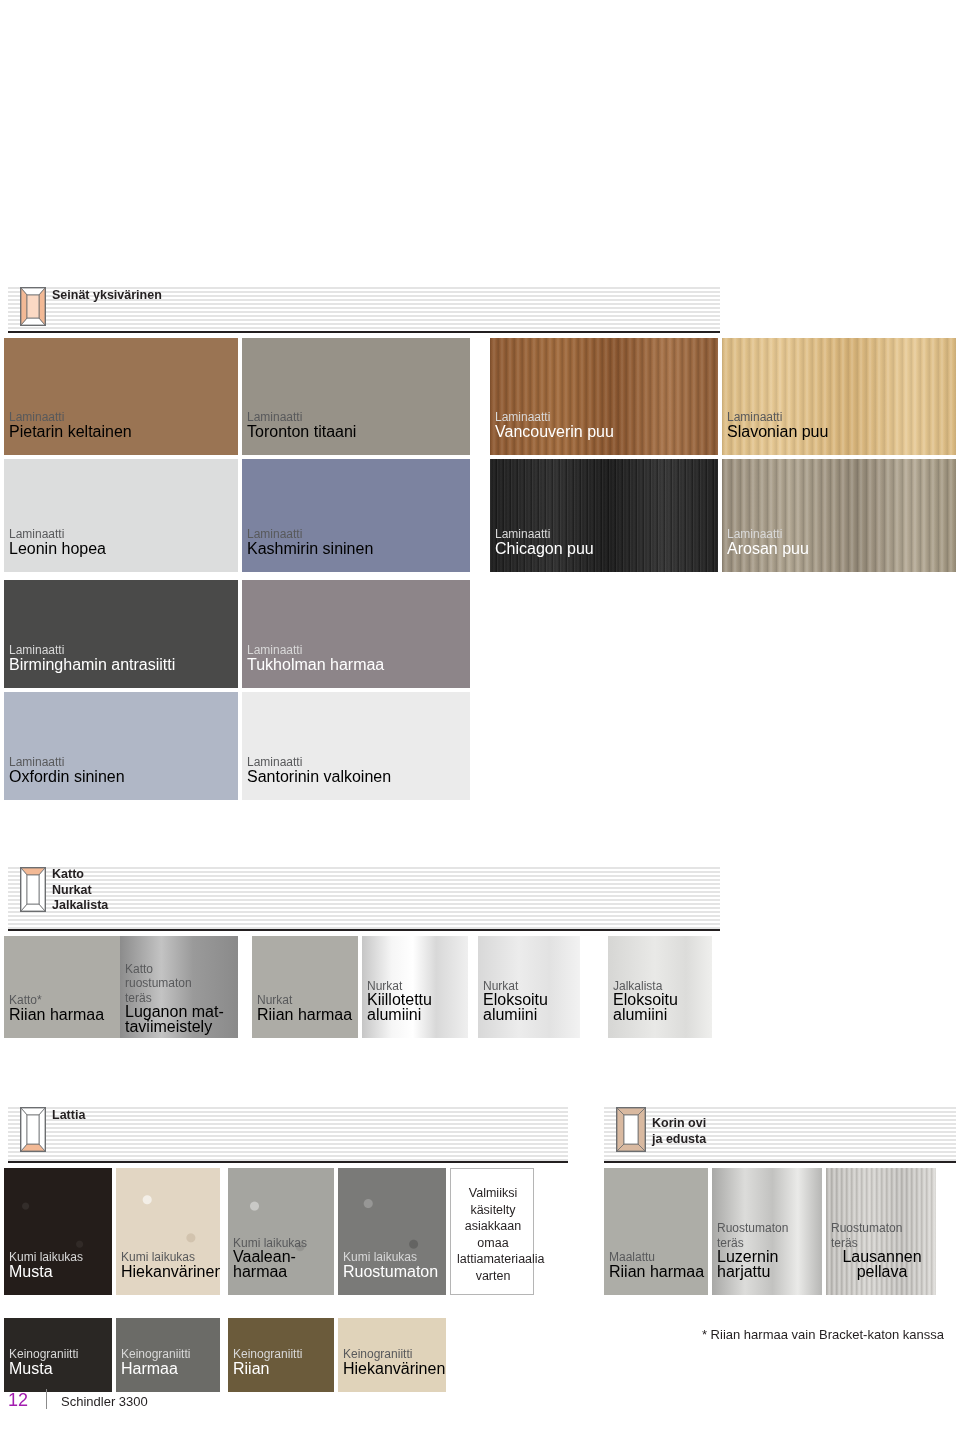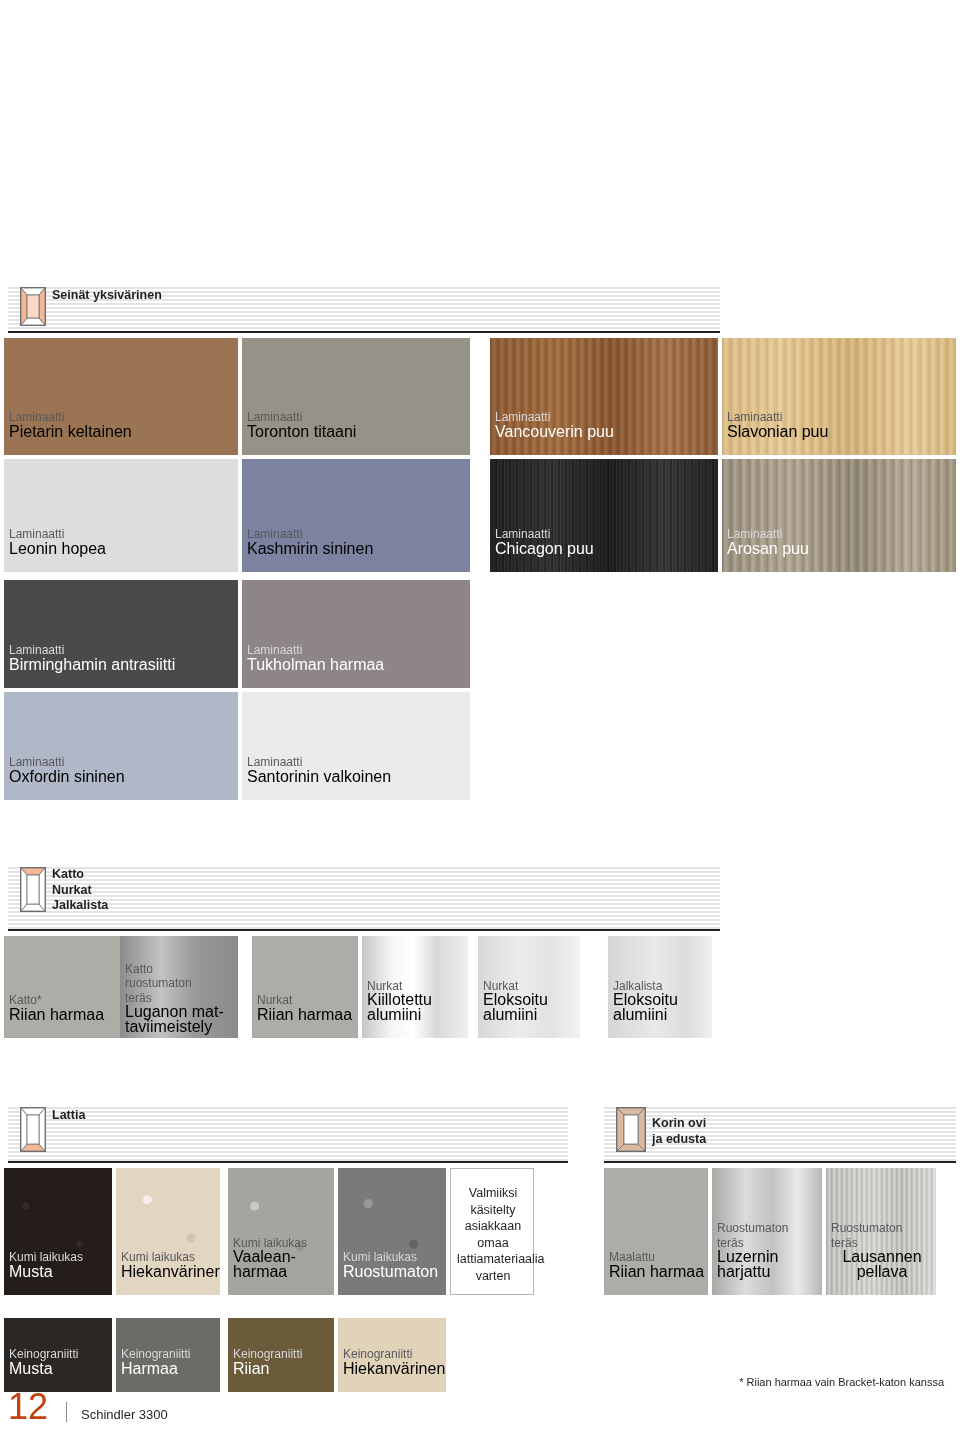--- a/index.html
+++ b/index.html
@@ -68,28 +68,28 @@
   .note-box{
     position:absolute;box-sizing:border-box;
     background:#ffffff;border:1px solid #b5b5b5;
   }
   .note-text{
     position:absolute;left:6px;right:4px;top:16px;
     font-size:12.5px;line-height:16.5px;color:#231f20;
   }
   
   #footnote{
-    position:absolute;right:16px;top:1376px;
-    font-size:11px;color:#231f20;
+    position:absolute;right:16px;top:1327px;
+    font-size:13px;color:#231f20;
   }
   #footer{
     position:absolute;left:8px;top:1386px;
     display:flex;align-items:baseline;
   }
-  #page-num{font-size:36px;color:#c2410c;font-weight:400;}
+  #page-num{font-size:18px;color:#a21caf;font-weight:400;}
   #footer-sep{
     display:inline-block;width:1px;height:20px;
     background:#8b8b8b;margin:0 14px 0 18px;position:relative;top:3px;
   }
   #footer-title{font-size:13px;color:#231f20;}
 </style>
 </head>
 <body>
 
 <div id="title-block">

